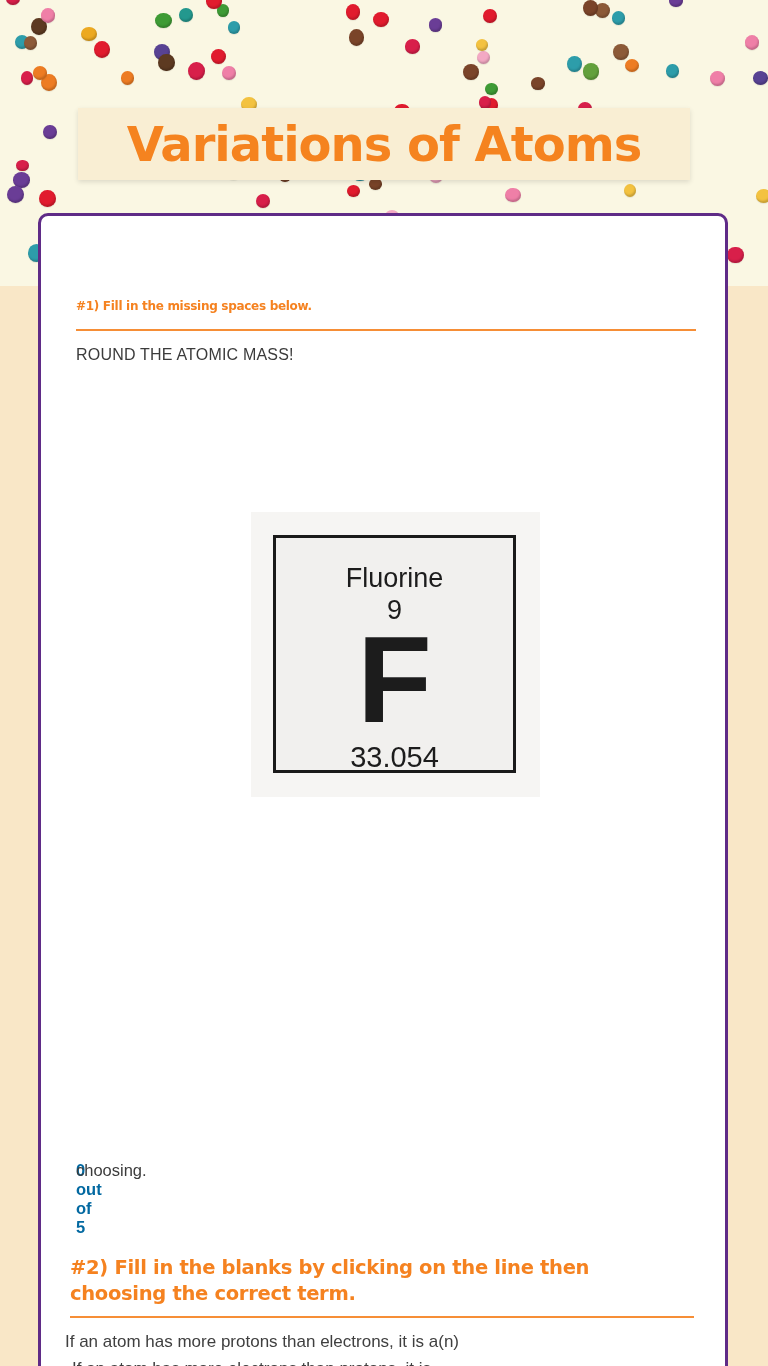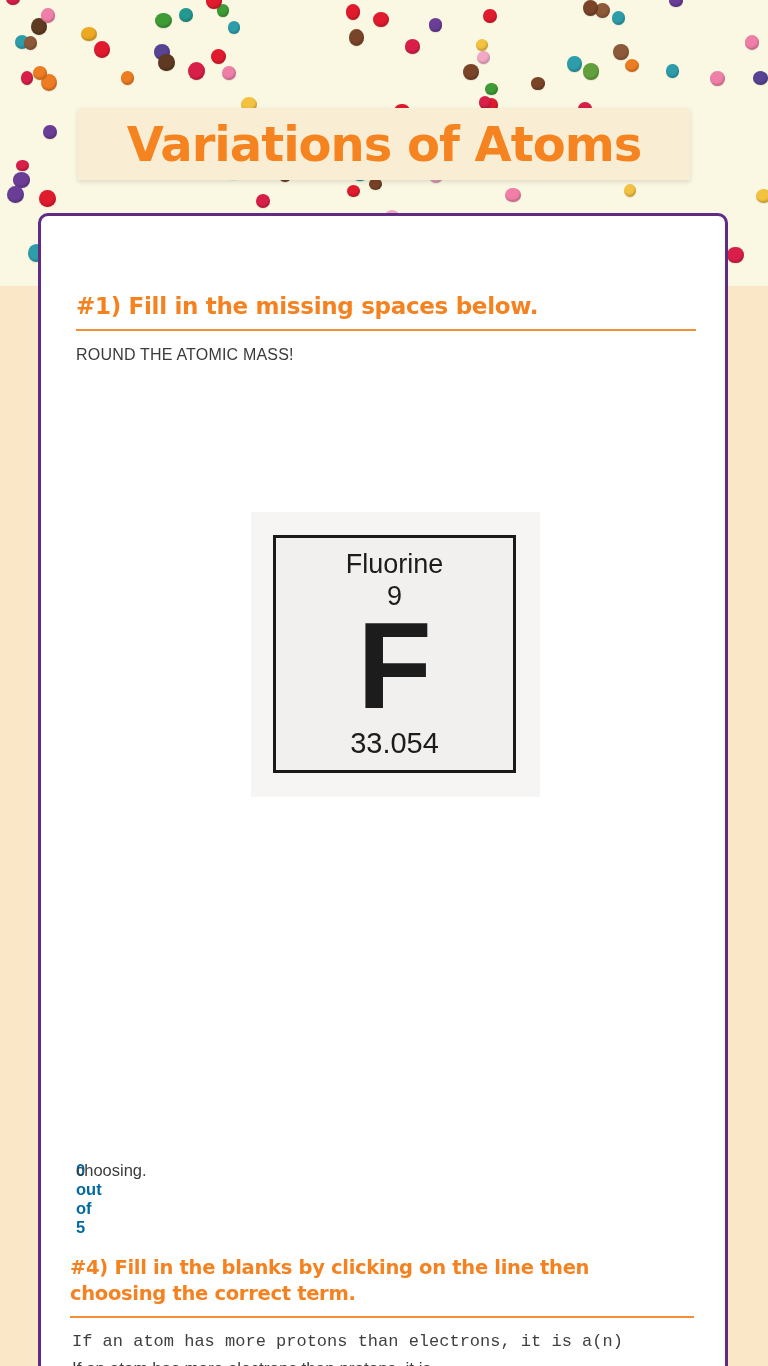--- a/index.html
+++ b/index.html
@@ -27,31 +27,31 @@
   }
   
   .card {
     position:absolute; left:38px; top:213px; width:690px; height:1200px;
     background:#ffffff; border:3px solid #5f2b87; border-radius:10px;
     z-index:3; overflow:hidden;
   }
   .card * { position:absolute; }
   .q-heading {
     font-family:"DejaVu Sans", sans-serif; font-weight:bold;
-    font-size:23px; line-height:25px; letter-spacing:-0.3px; margin:0;
+    font-size:12px; line-height:25px; letter-spacing:-0.3px; margin:0;
   }
   .q-rule { height:2px; opacity:0.9; }
   .instruction { font-size:16px; color:#3b3b3b; letter-spacing:0.2px; }
   
   .tile { left:210px; top:296px; width:289px; height:285px; background:#f6f5f3; }
   .tile-inner {
     left:22px; top:23px; width:243px; height:238px;
     background:#f1f0ee; border:3px solid #1a1a1a;
     display:flex; flex-direction:column; align-items:center;
-    position:absolute; padding-top:10px;
+    position:absolute; padding-top:24px;
   }
   .tile-inner > div { position:static; color:#1c1c1c; text-align:center; }
   .el-name   { font-size:27px; line-height:33px; }
   .el-number { font-size:27px; line-height:30px; }
   .el-symbol { font-size:122px; line-height:106px; font-weight:bold; margin-top:2px; }
   .el-mass   { font-size:29px; line-height:34px; margin-top:7px; }
   
   .progress { font-size:16.5px; color:#3c3c3c; }
   .progress b { color:#0369a1; }
   
@@ -196,21 +196,21 @@
     </div>
   </div>
 
   <div id="blank-rows"></div>
 
   <div class="progress" style="left:35px; top:945px;">
     <b>0 out of 5</b>
       <span> choosing.</span>
   </div>
 
-  <h2 class="q-heading" style="left: 29px; top: 1039px; width: 600px; font-size: 19.5px; line-height: 26px; color: rgb(245, 130, 32);">#4) Fill in the blanks by clicking on the line then choosing the correct term.</h2>
+  <h2 class="q-heading" style="left: 29px; top: 1039px; width: 600px; font-size: 19.5px; line-height: 26px; color: rgb(245, 130, 32);">#2) Fill in the blanks by clicking on the line then choosing the correct term.</h2>
   <div class="q-rule" style="left: 29px; top: 1100px; width: 624px; background: rgb(245, 130, 32);"></div>
-  <div class="body-text" style="left:31px; top:1114px;font-family:Liberation Mono, monospace;">If an atom has more protons than electrons, it is a(n)</div>
+  <div class="body-text" style="left:24px; top:1114px;">If an atom has more protons than electrons, it is a(n)</div>
   <div class="body-text" style="left:31px; top:1141px;">
     <span class="q2-blank"></span>
       <span>If an atom has more electrons than protons, it is</span>
   </div>
 
 </div>
 
 </body></html>

